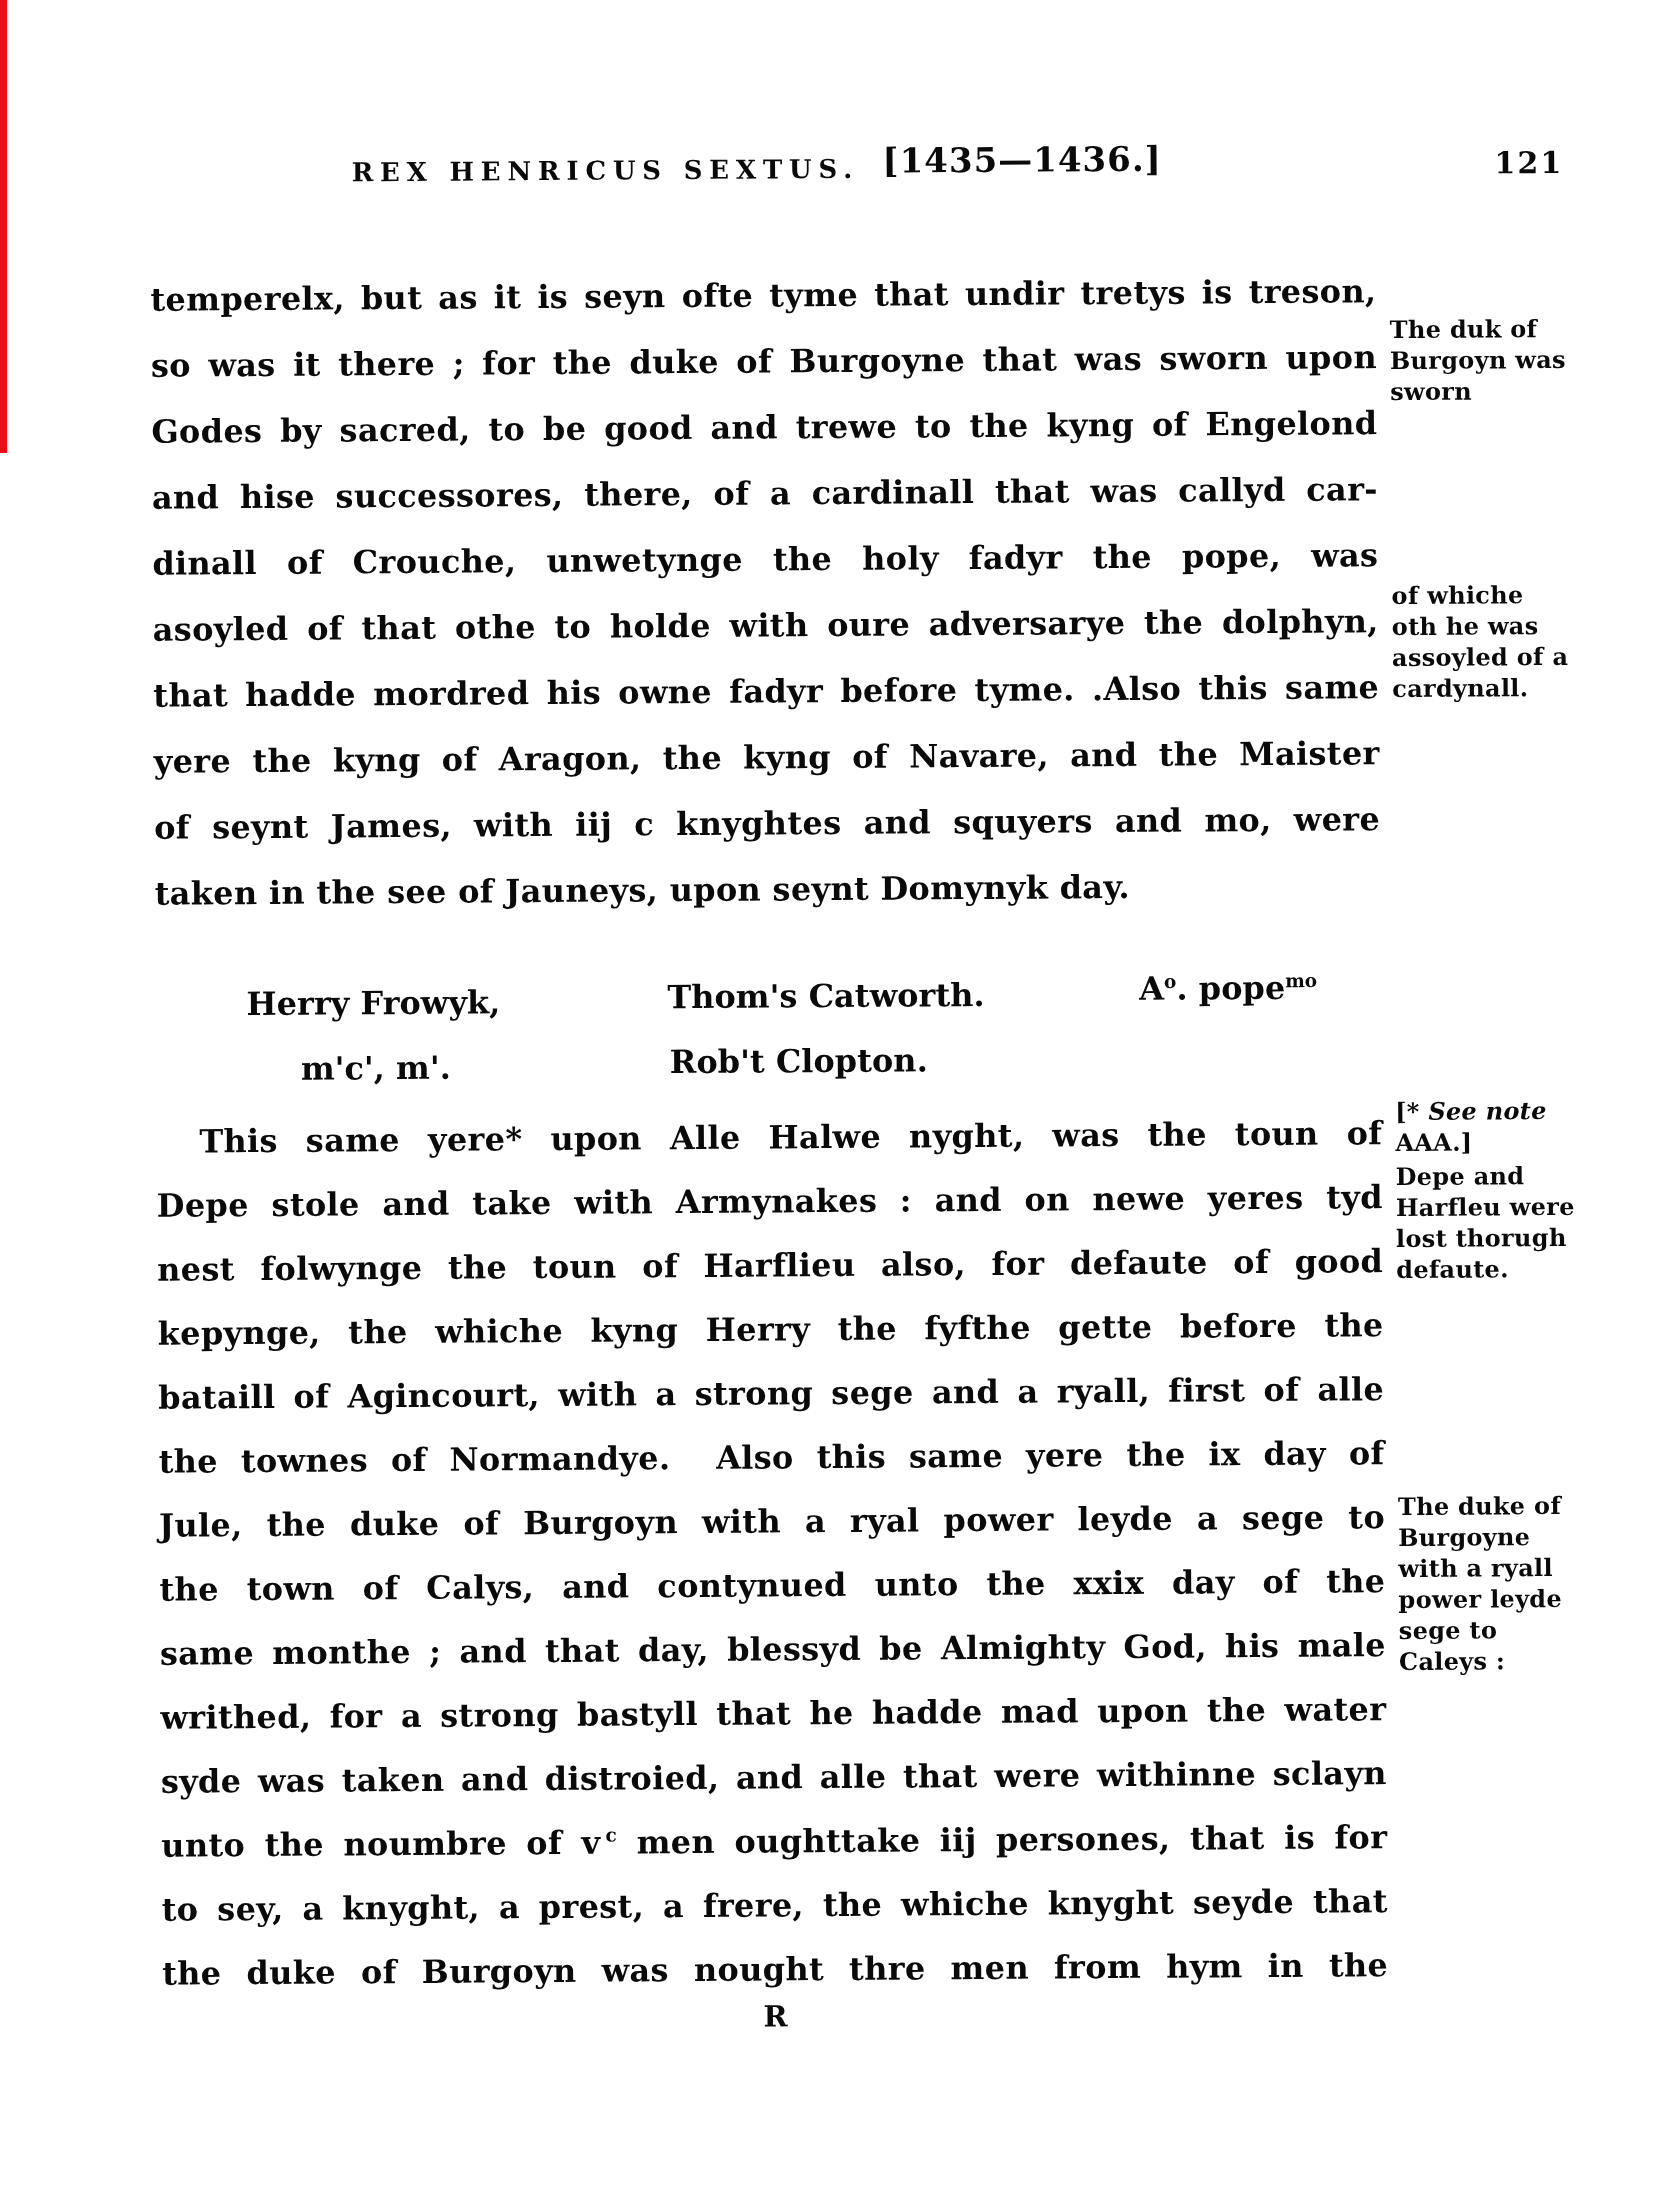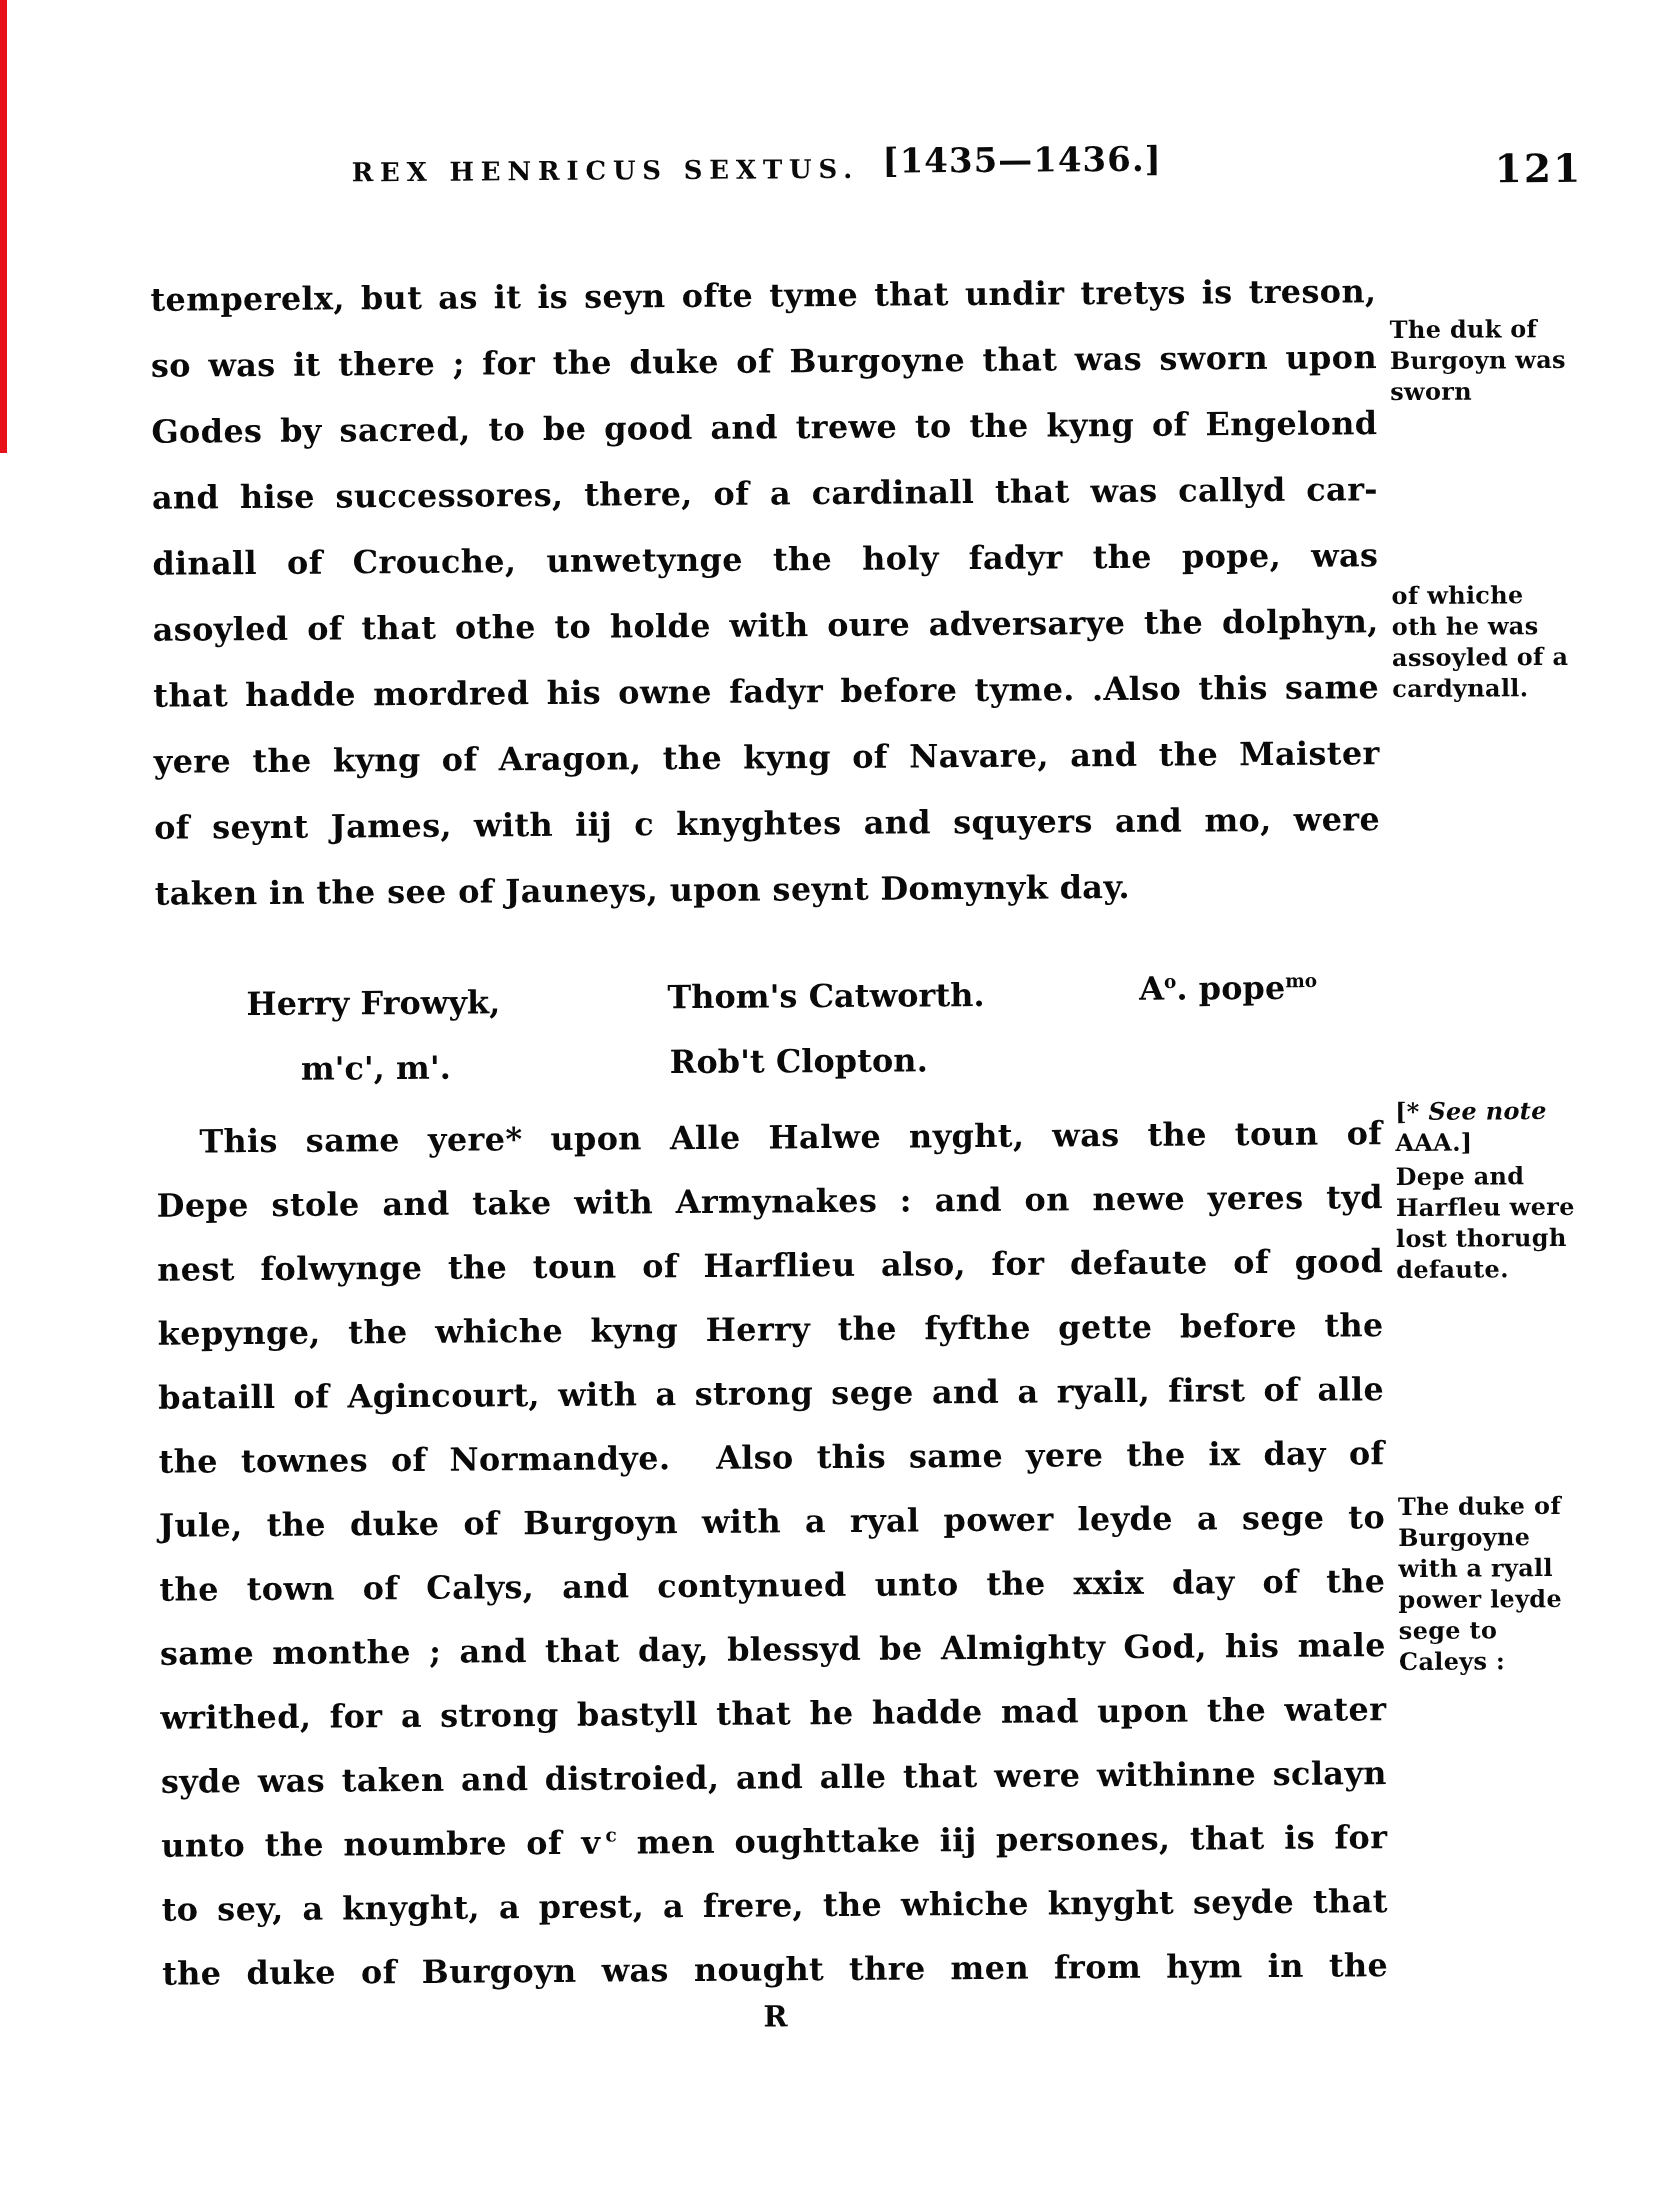--- a/index.html
+++ b/index.html
@@ -11,21 +11,21 @@
     font-family:"DejaVu Serif", serif;
     color:#0a0a0a;
     font-weight:bold;
   }
   .tilt { position:absolute; inset:0; transform:rotate(-0.4deg); transform-origin:831px 1091px; }
   .artifact-strip { position:absolute; left:0; top:0; width:6.8px; height:453px; }
 
   
   .hdr-title { position:absolute; left:358px; top:154px; font-size:26px; letter-spacing:6.8px; white-space:nowrap; }
   .hdr-dates { position:absolute; left:889px; top:141px; font-size:34px; letter-spacing:1px; white-space:nowrap; }
-  .hdr-page  { position:absolute; left:1501px; top:150px; font-size:39px; letter-spacing:2.1px; }
+  .hdr-page  { position:absolute; left:1501px; top:150px; font-size:30px; letter-spacing:2.1px; }
 
   
   .body-col { position:absolute; left:156px; width:1226px; }
   .p1 { top:262px; }
   .p2 { top:1105px; }
   .bl { font-size:32px; line-height:66px; height:66px; white-space:nowrap;
         text-align:justify; text-align-last:justify; letter-spacing:0.3px; }
   .p2 .bl { line-height:64px; height:64px; }
   .bl.noj { text-align:left; text-align-last:left; }
   .bl.indent { padding-left:43px; }

